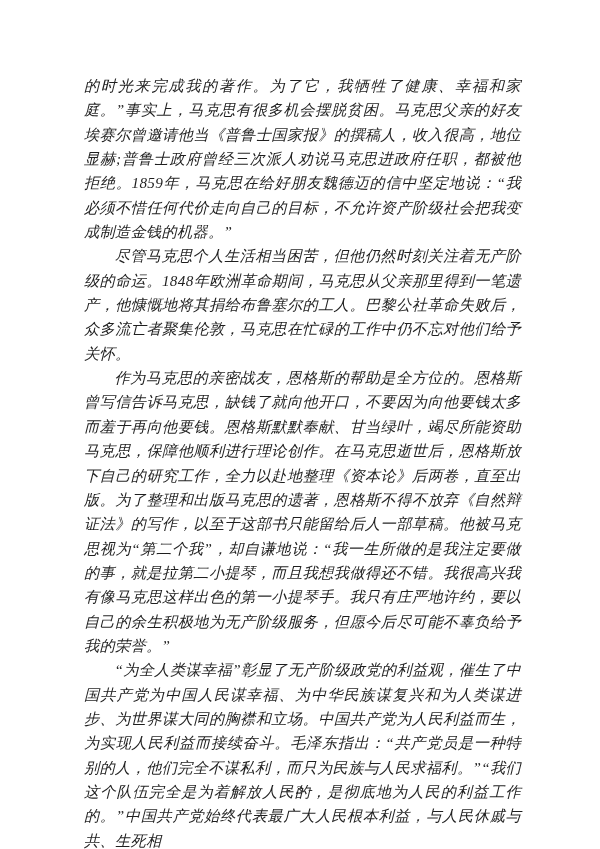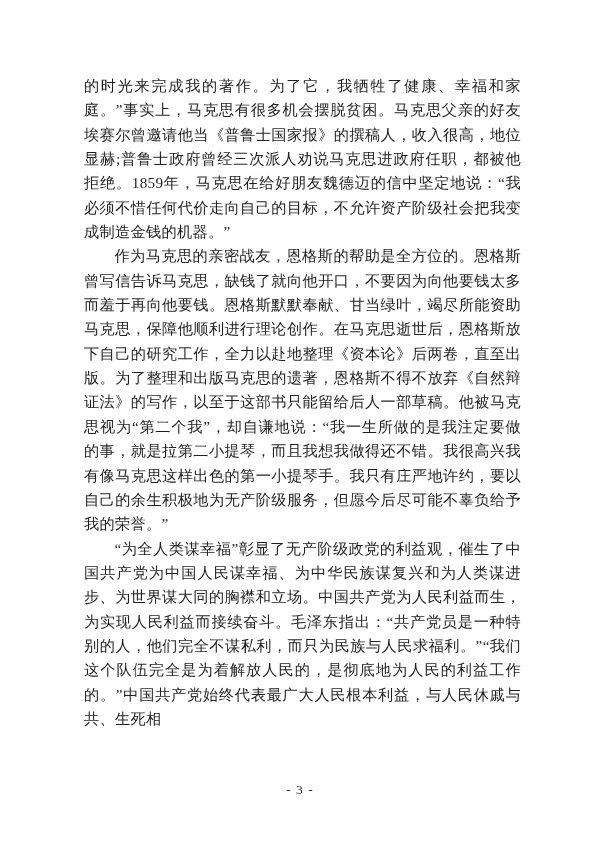--- a/index.html
+++ b/index.html
@@ -8,20 +8,21 @@
     background: #ffffff;
   }
   .page {
     position: relative;
     width: 600px;
     height: 849px;
     background: #ffffff;
     overflow: hidden;
     font-family: "Liberation Serif", "DejaVu Serif", serif;
     color: #1f1f1f;
+    font-style: italic;
   }
   .content {
     position: absolute;
     left: 84px;
     top: 74px;
     width: 437px;
     font-size: 15.2px;
     line-height: 24.35px;
     text-align: justify;
     text-justify: inter-ideograph;
@@ -44,17 +45,18 @@
     letter-spacing: 1px;
     color: #2a2a2a;
   }
 </style>
 </head>
 <body>
 
 <div class="page">
   <div class="content">
       <p class="para">的时光来完成我的著作。为了它，我牺牲了健康、幸福和家庭。”事实上，马克思有很多机会摆脱贫困。马克思父亲的好友埃赛尔曾邀请他当《普鲁士国家报》的撰稿人，收入很高，地位显赫;普鲁士政府曾经三次派人劝说马克思进政府任职，都被他拒绝。1859年，马克思在给好朋友魏德迈的信中坚定地说：“我必须不惜任何代价走向自己的目标，不允许资产阶级社会把我变成制造金钱的机器。”</p>
+      <p class="para indent">尽管马克思个人生活相当困苦，但他仍然时刻关注着无产阶级的命运。1848年欧洲革命期间，马克思从父亲那里得到一笔遗产，他慷慨地将其捐给布鲁塞尔的工人。巴黎公社革命失败后，众多流亡者聚集伦敦，马克思在忙碌的工作中仍不忘对他们给予关怀。</p>
       <p class="para indent">作为马克思的亲密战友，恩格斯的帮助是全方位的。恩格斯曾写信告诉马克思，缺钱了就向他开口，不要因为向他要钱太多而羞于再向他要钱。恩格斯默默奉献、甘当绿叶，竭尽所能资助马克思，保障他顺利进行理论创作。在马克思逝世后，恩格斯放下自己的研究工作，全力以赴地整理《资本论》后两卷，直至出版。为了整理和出版马克思的遗著，恩格斯不得不放弃《自然辩证法》的写作，以至于这部书只能留给后人一部草稿。他被马克思视为“第二个我”，却自谦地说：“我一生所做的是我注定要做的事，就是拉第二小提琴，而且我想我做得还不错。我很高兴我有像马克思这样出色的第一小提琴手。我只有庄严地许约，要以自己的余生积极地为无产阶级服务，但愿今后尽可能不辜负给予我的荣誉。”</p>
       <p class="para indent">“为全人类谋幸福”彰显了无产阶级政党的利益观，催生了中国共产党为中国人民谋幸福、为中华民族谋复兴和为人类谋进步、为世界谋大同的胸襟和立场。中国共产党为人民利益而生，为实现人民利益而接续奋斗。毛泽东指出：“共产党员是一种特别的人，他们完全不谋私利，而只为民族与人民求福利。”“我们这个队伍完全是为着解放人民的，是彻底地为人民的利益工作的。”中国共产党始终代表最广大人民根本利益，与人民休戚与共、生死相</p>
     </div>
   <div class="page-footer">- 3 -</div>
 </div>
 
 </body></html>

